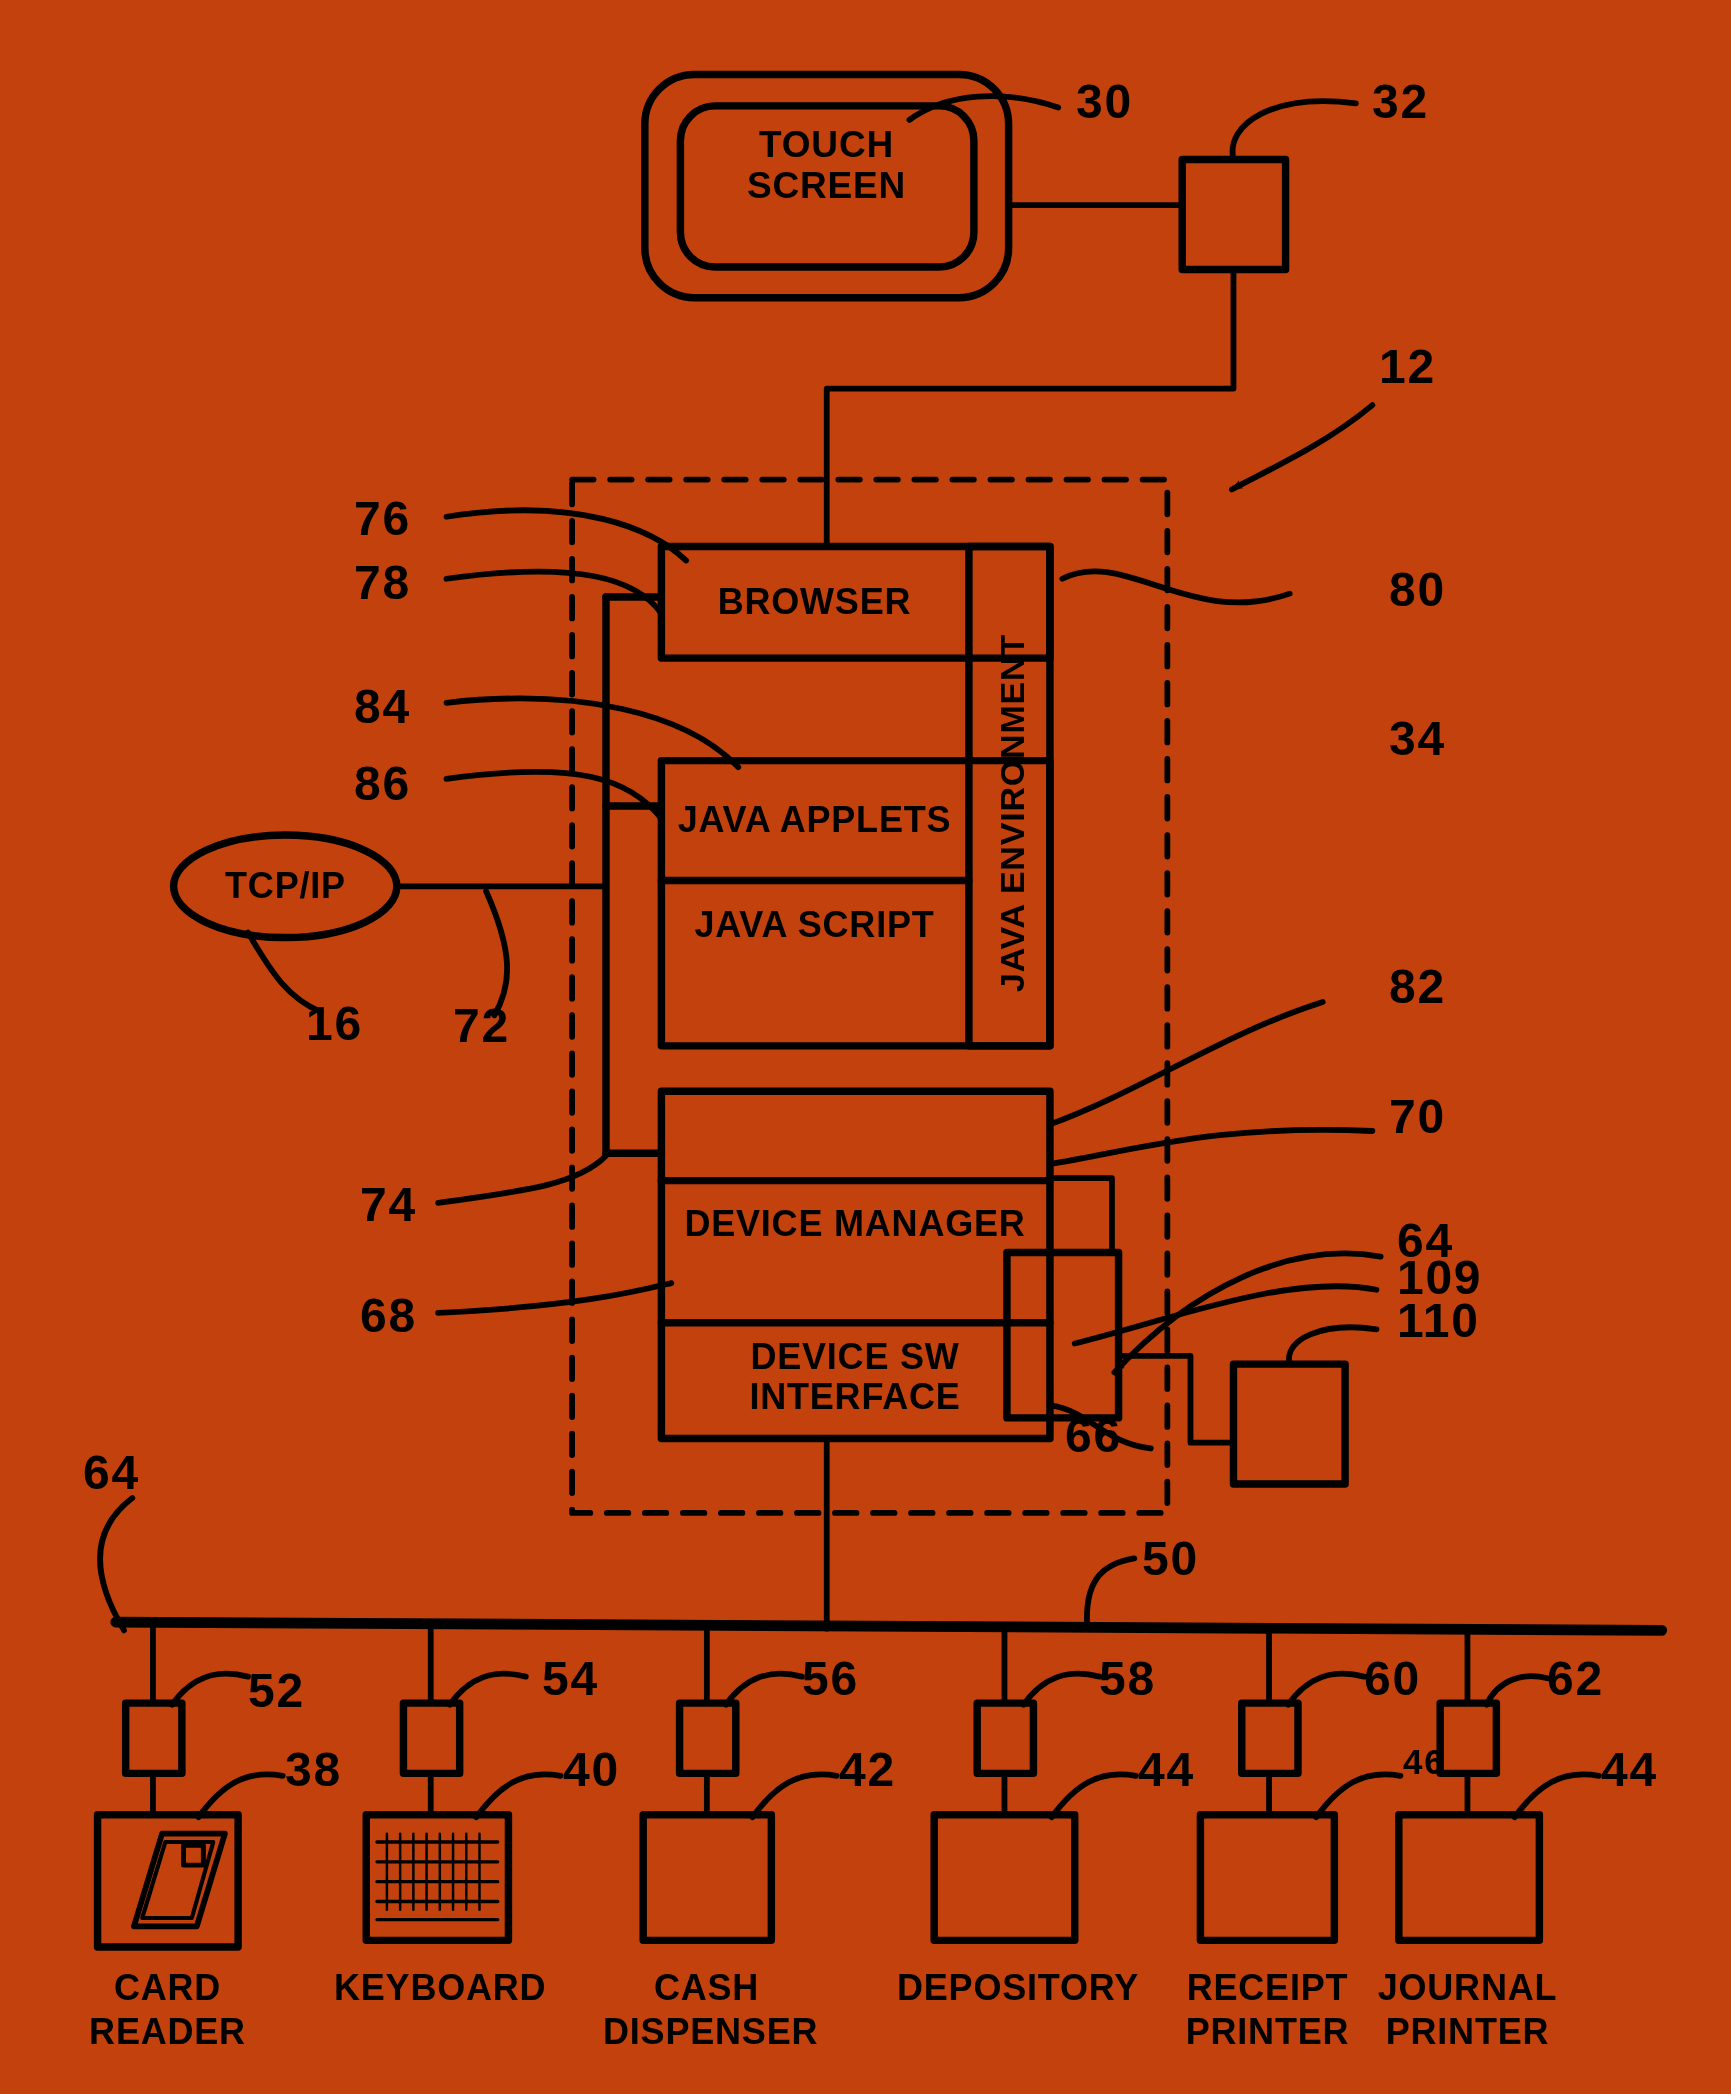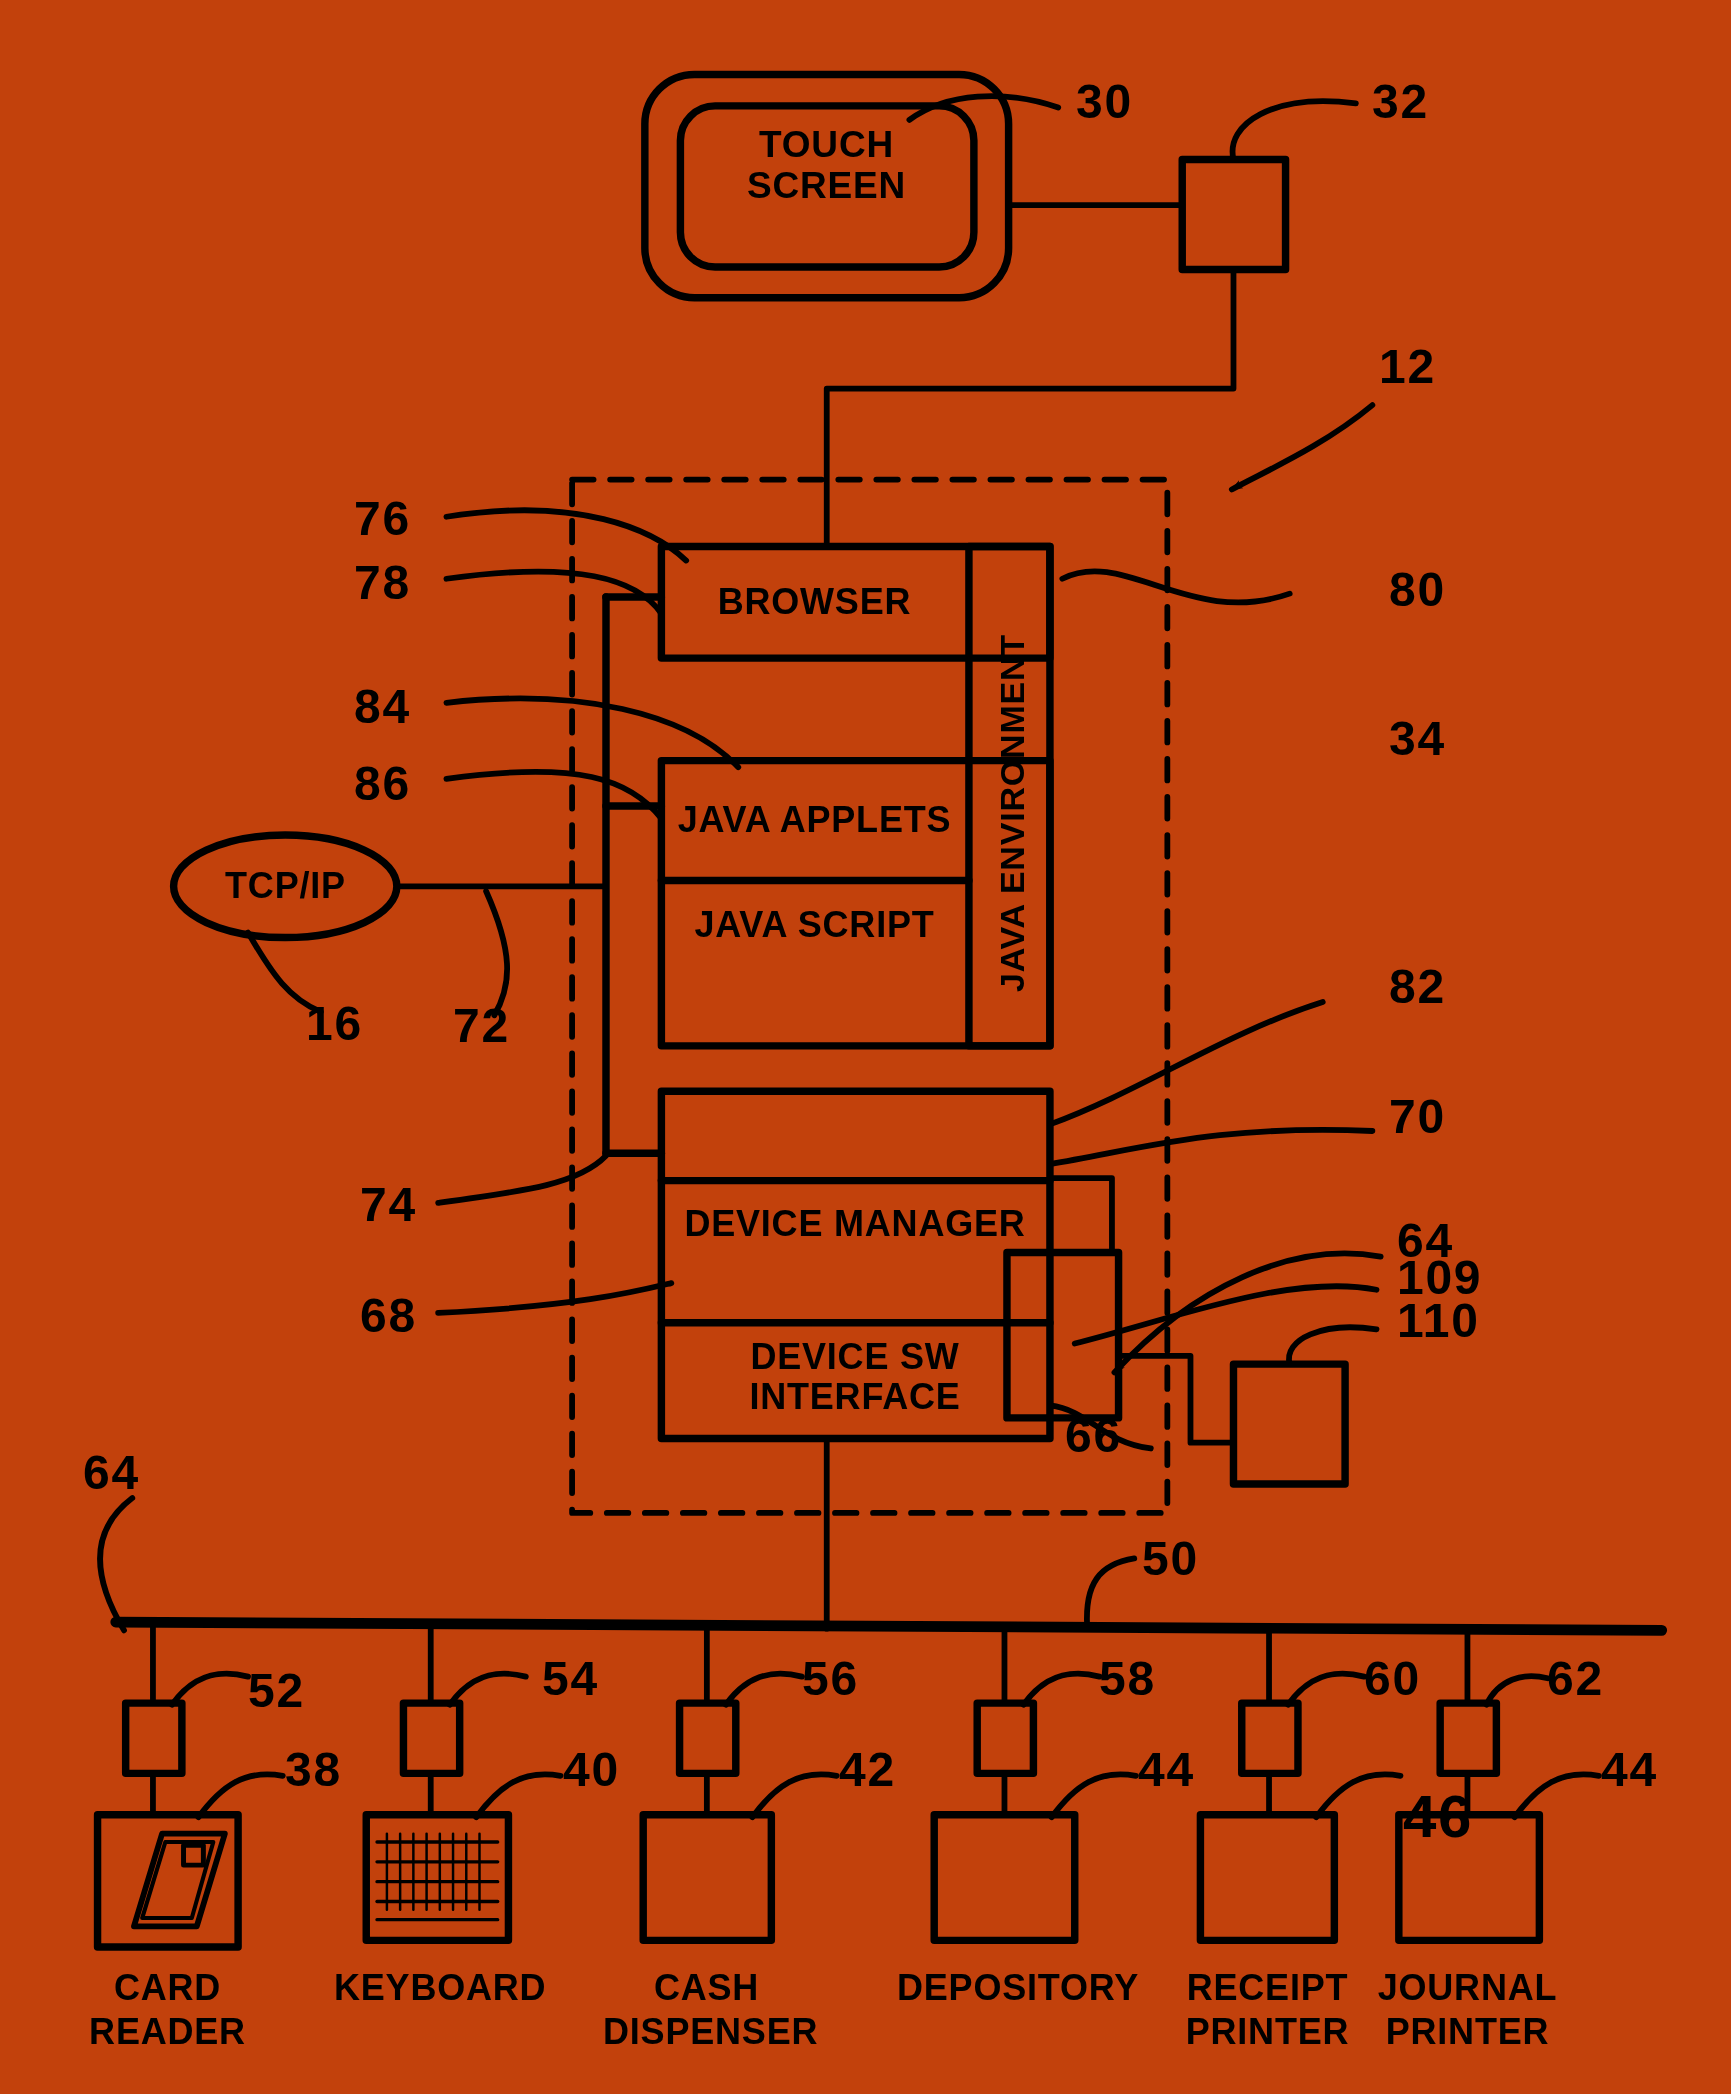--- a/index.html
+++ b/index.html
@@ -249,19 +249,19 @@
 
   <div class="lbl" style="position:absolute;left:248px;top:1651px;font-size:48px;letter-spacing:1.7px;margin-top:12px;">52</div>
   <div class="lbl" style="position:absolute;left:285px;top:1742px;font-size:48px;letter-spacing:1.7px;">38</div>
   <div class="lbl" style="position:absolute;left:526px;top:1651px;font-size:48px;letter-spacing:1.7px;margin-left:16px;">54</div>
   <div class="lbl" style="position:absolute;left:563px;top:1742px;font-size:48px;letter-spacing:1.7px;">40</div>
   <div class="lbl" style="position:absolute;left:802px;top:1651px;font-size:48px;letter-spacing:1.7px;">56</div>
   <div class="lbl" style="position:absolute;left:839px;top:1742px;font-size:48px;letter-spacing:1.7px;">42</div>
   <div class="lbl" style="position:absolute;left:1099px;top:1651px;font-size:48px;letter-spacing:1.7px;">58</div>
   <div class="lbl" style="position:absolute;left:1138px;top:1742px;font-size:48px;letter-spacing:1.7px;">44</div>
   <div class="lbl" style="position:absolute;left:1364px;top:1651px;font-size:48px;letter-spacing:1.7px;">60</div>
-  <div class="lbl" style="position:absolute;left:1403px;top:1742px;font-size:60px;letter-spacing:1.7px;margin-top:40px;">46</div>
+  <div class="lbl" style="position:absolute;left:1403px;top:1742px;font-size:35px;letter-spacing:1.7px;">46</div>
   <div class="lbl" style="position:absolute;left:1547px;top:1651px;font-size:48px;letter-spacing:1.7px;">62</div>
   <div class="lbl" style="position:absolute;left:1601px;top:1742px;font-size:48px;letter-spacing:1.7px;">44</div>
 
 </div>
 </div>
 
 
 </body></html>

